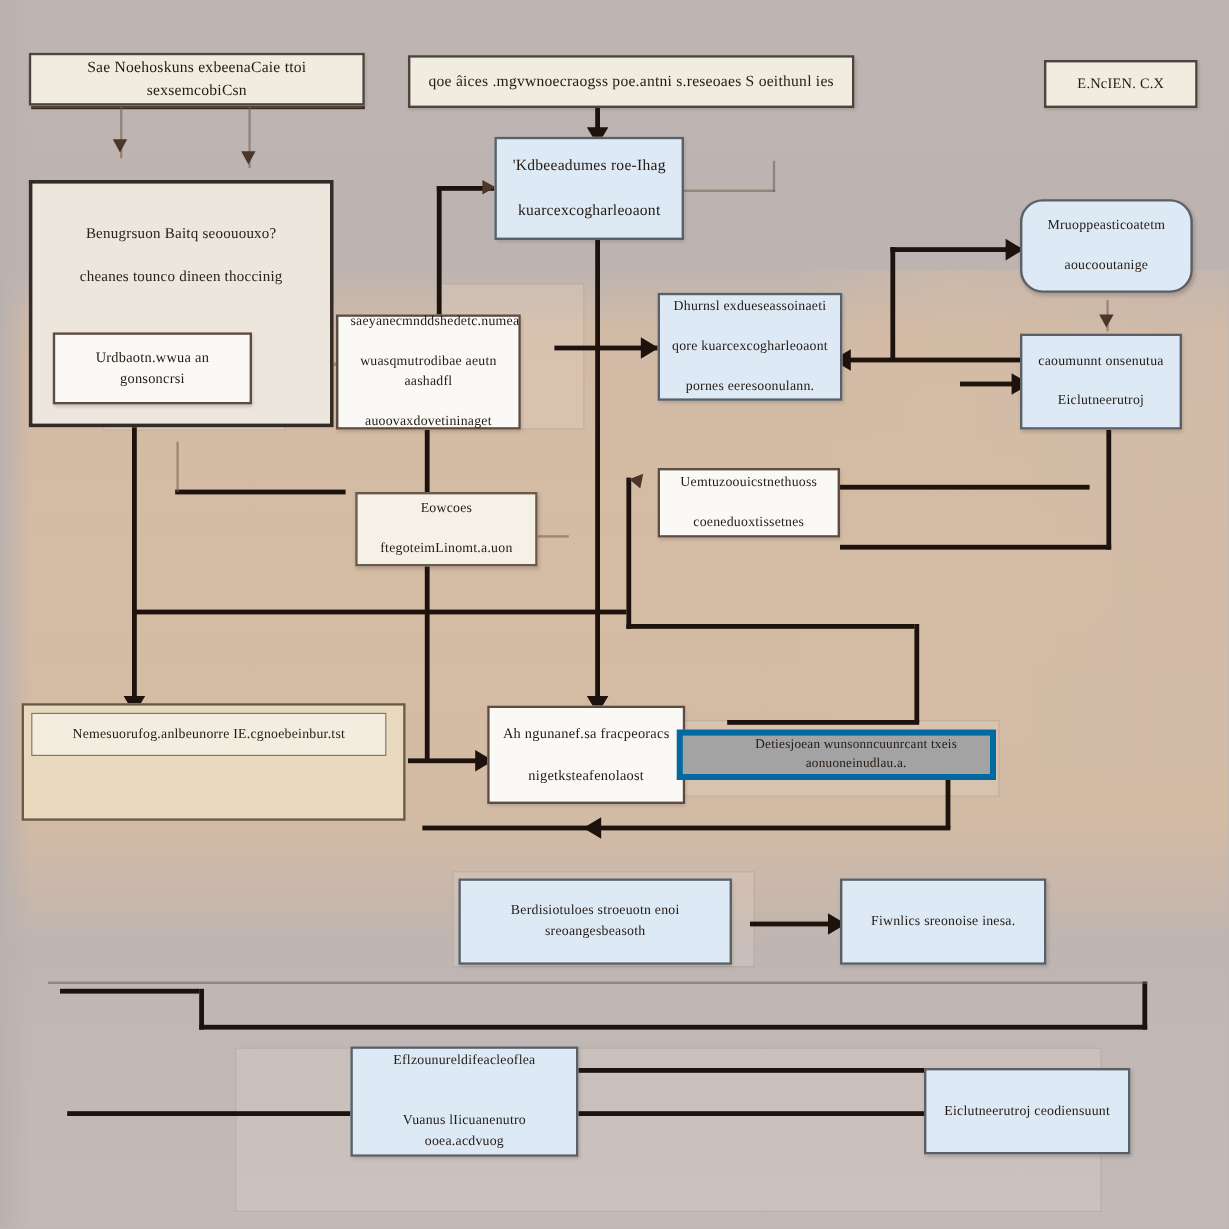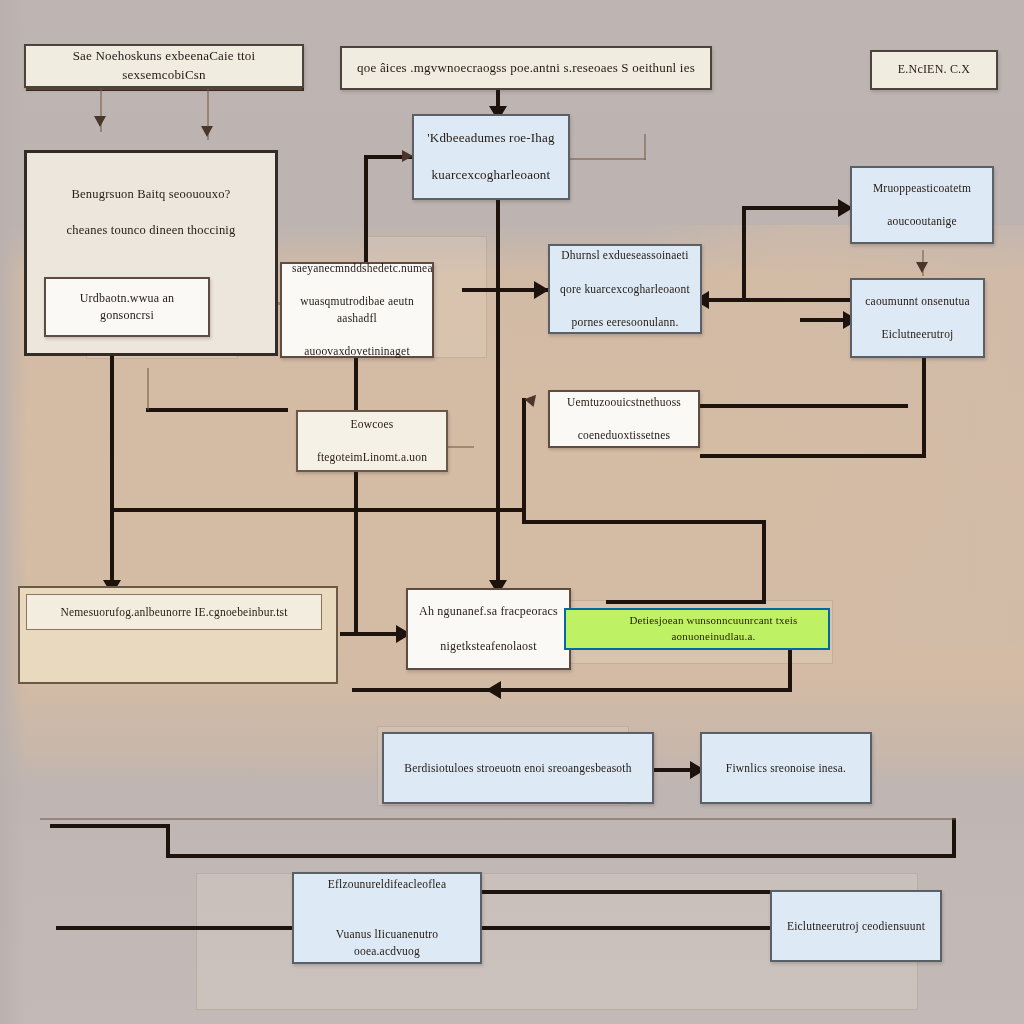--- a/index.html
+++ b/index.html
@@ -304,21 +304,21 @@
     </span>
   </div>
 
   <div class="node white soft" style="left:548px; top:390px; width:152px; height:58px; font-size:11.5px;">
     <span>
       <span>Uemtuzoouicstnethuoss</span><br>
       <span>coeneduoxtissetnes</span>
     </span>
   </div>
 
-  <div class="node blue soft" style="left:850px; top:166px; width:144px; height:78px; font-size:11.5px;">
+  <div class="node blue soft" style="left:850px; top:166px; width:144px; height:78px; font-size:11.5px;border-radius:19px;">
     <span>
       <span>Mruoppeasticoatetm</span><br>
       <span>aoucooutanige</span>
     </span>
   </div>
 
   <div class="node blue soft" style="left:850px; top:278px; width:135px; height:80px; font-size:11.5px;">
     <span>
       <span>caoumunnt onsenutua</span><br>
       <span>Eiclutneerutroj</span>
@@ -335,25 +335,25 @@
   </div>
 
   <div class="node white soft" style="left:406px; top:588px; width:165px; height:82px; font-size:12px;">
     <span>
       <span>Ah ngunanef.sa fracpeoracs</span><br>
       <span>nigetksteafenolaost</span>
     </span>
   </div>
 
   <div class="node soft" style="left:564px; top:608px; width:266px; height:42px;
-              background:#bef264; border:2px solid #0369a1; font-size:11px; box-shadow:none;padding-left:43px;">
+              background:#a3a3a3; border:5px solid #0369a1; font-size:11px; box-shadow:none;padding-left:43px;">
     <span>Detiesjoean wunsonncuunrcant txeis aonuoneinudlau.a.</span>
   </div>
 
-  <div class="node blue soft" style="left:382px; top:732px; width:272px; height:72px; font-size:11.5px;">
+  <div class="node blue soft" style="left:382px; top:732px; width:228px; height:72px; font-size:11.5px;">
     <span>Berdisiotuloes stroeuotn enoi sreoangesbeasoth</span>
   </div>
 
   <div class="node blue soft" style="left:700px; top:732px; width:172px; height:72px; font-size:11.5px;">
     <span>Fiwnlics sreonoise inesa.</span>
   </div>
 
   <div class="node blue soft" style="left:292px; top:872px; width:190px; height:92px; font-size:11.5px;">
     <span>
       <span>Eflzounureldifeacleoflea</span><br><br>

